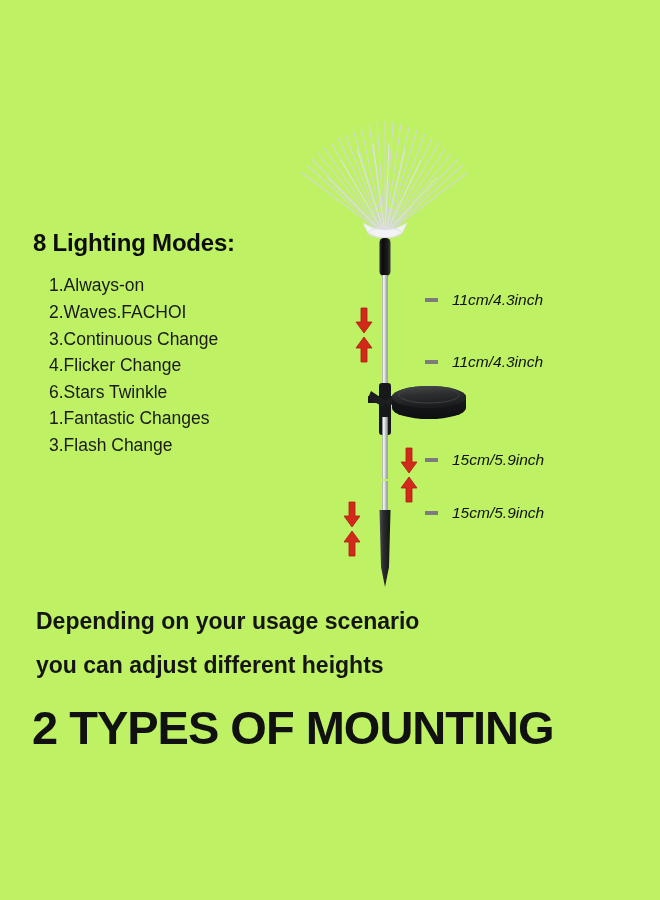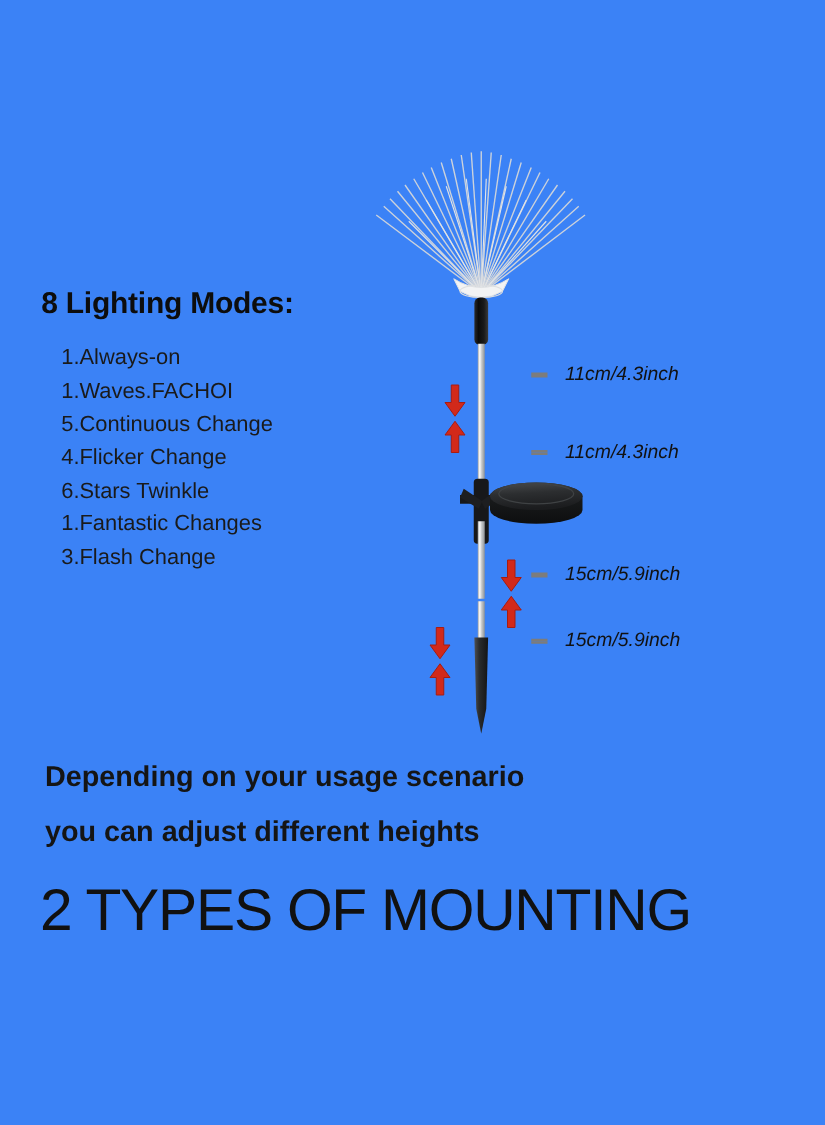--- a/index.html
+++ b/index.html
@@ -8,21 +8,21 @@
     background: #ffffff;
   }
   body {
     font-family: "Liberation Sans", sans-serif;
     color: #141414;
   }
   #page {
     position: relative;
     width: 660px;
     height: 900px;
-    background: #3b82f6;
+    background: #bef264;
     overflow: hidden;
   }
 
   
   #modes-block {
     position: absolute;
     left: 33px;
     top: 230px;
     width: 265px;
   }
@@ -125,37 +125,37 @@
     font-size: 23px;
     font-weight: bold;
     color: #151515;
     white-space: nowrap;
   }
   #headline {
     position: absolute;
     left: 32px;
     top: 700px;
     font-size: 47px;
-    font-weight: normal;
+    font-weight: bold;
     letter-spacing: -1px;
     color: #111111;
     white-space: nowrap;
   }
 </style>
 </head>
 <body>
 
 <div id="page">
 
   <div id="modes-block">
     <div id="modes-heading">8 Lighting Modes:</div>
     <ul id="modes-list">
       <li>1.Always-on</li>
-      <li>1.Waves.FACHOI</li>
-      <li>5.Continuous Change</li>
+      <li>2.Waves.FACHOI</li>
+      <li>3.Continuous Change</li>
       <li>4.Flicker Change</li>
       <li>6.Stars Twinkle</li>
       <li>1.Fantastic Changes</li>
       <li>3.Flash Change</li>
     </ul>
   </div>
 
   <div id="product">
     <svg width="230" height="490" viewBox="0 0 230 490" xmlns="http://www.w3.org/2000/svg">
       <defs>

